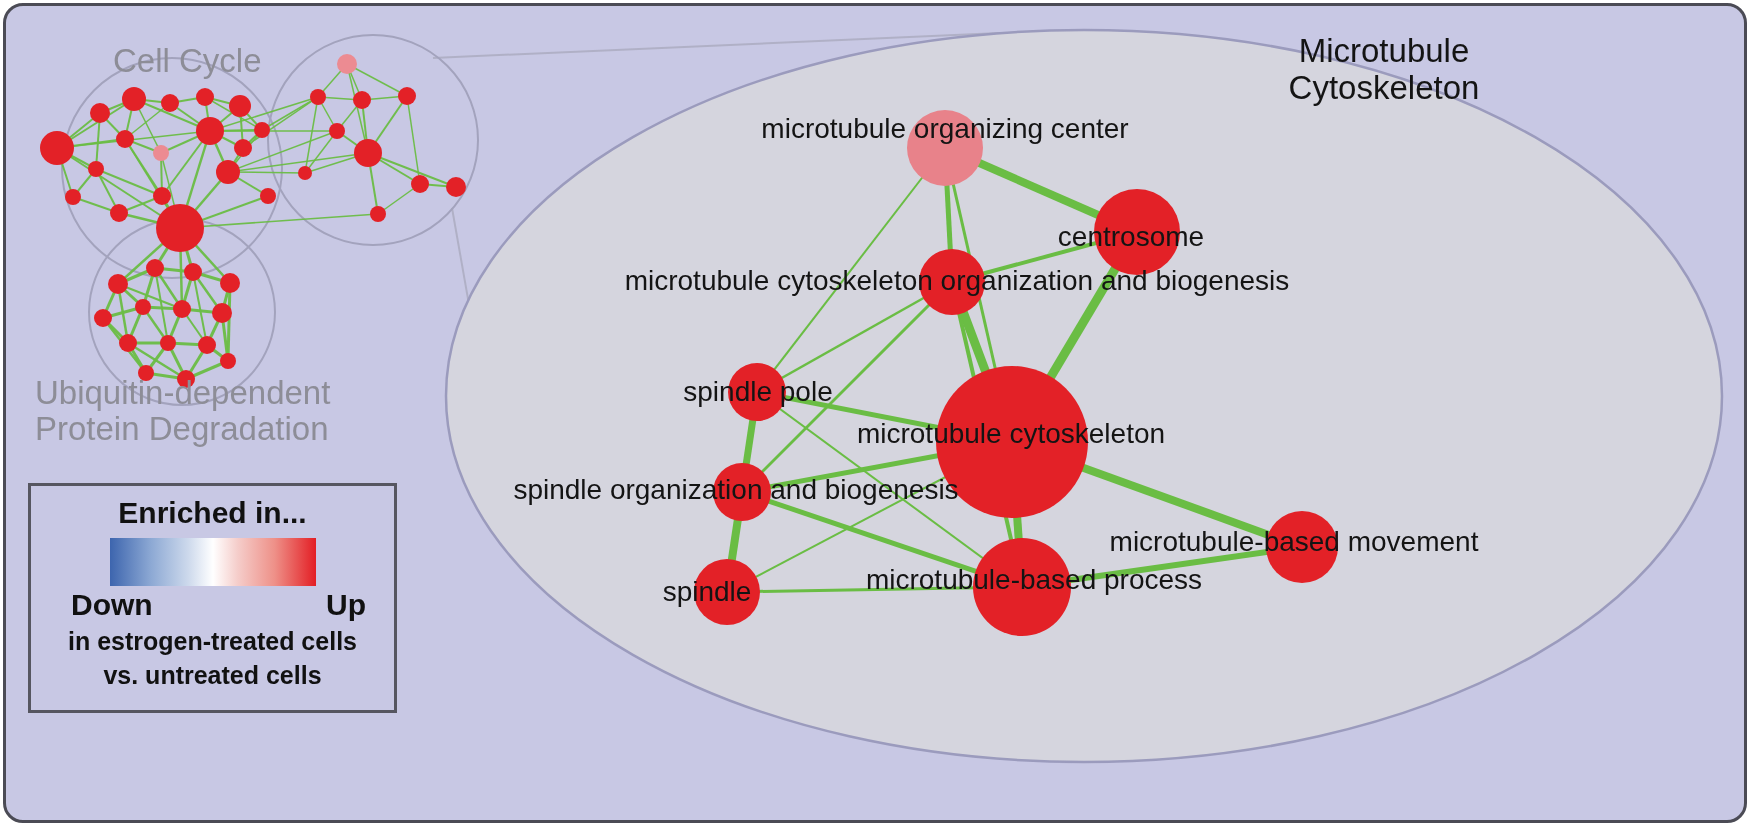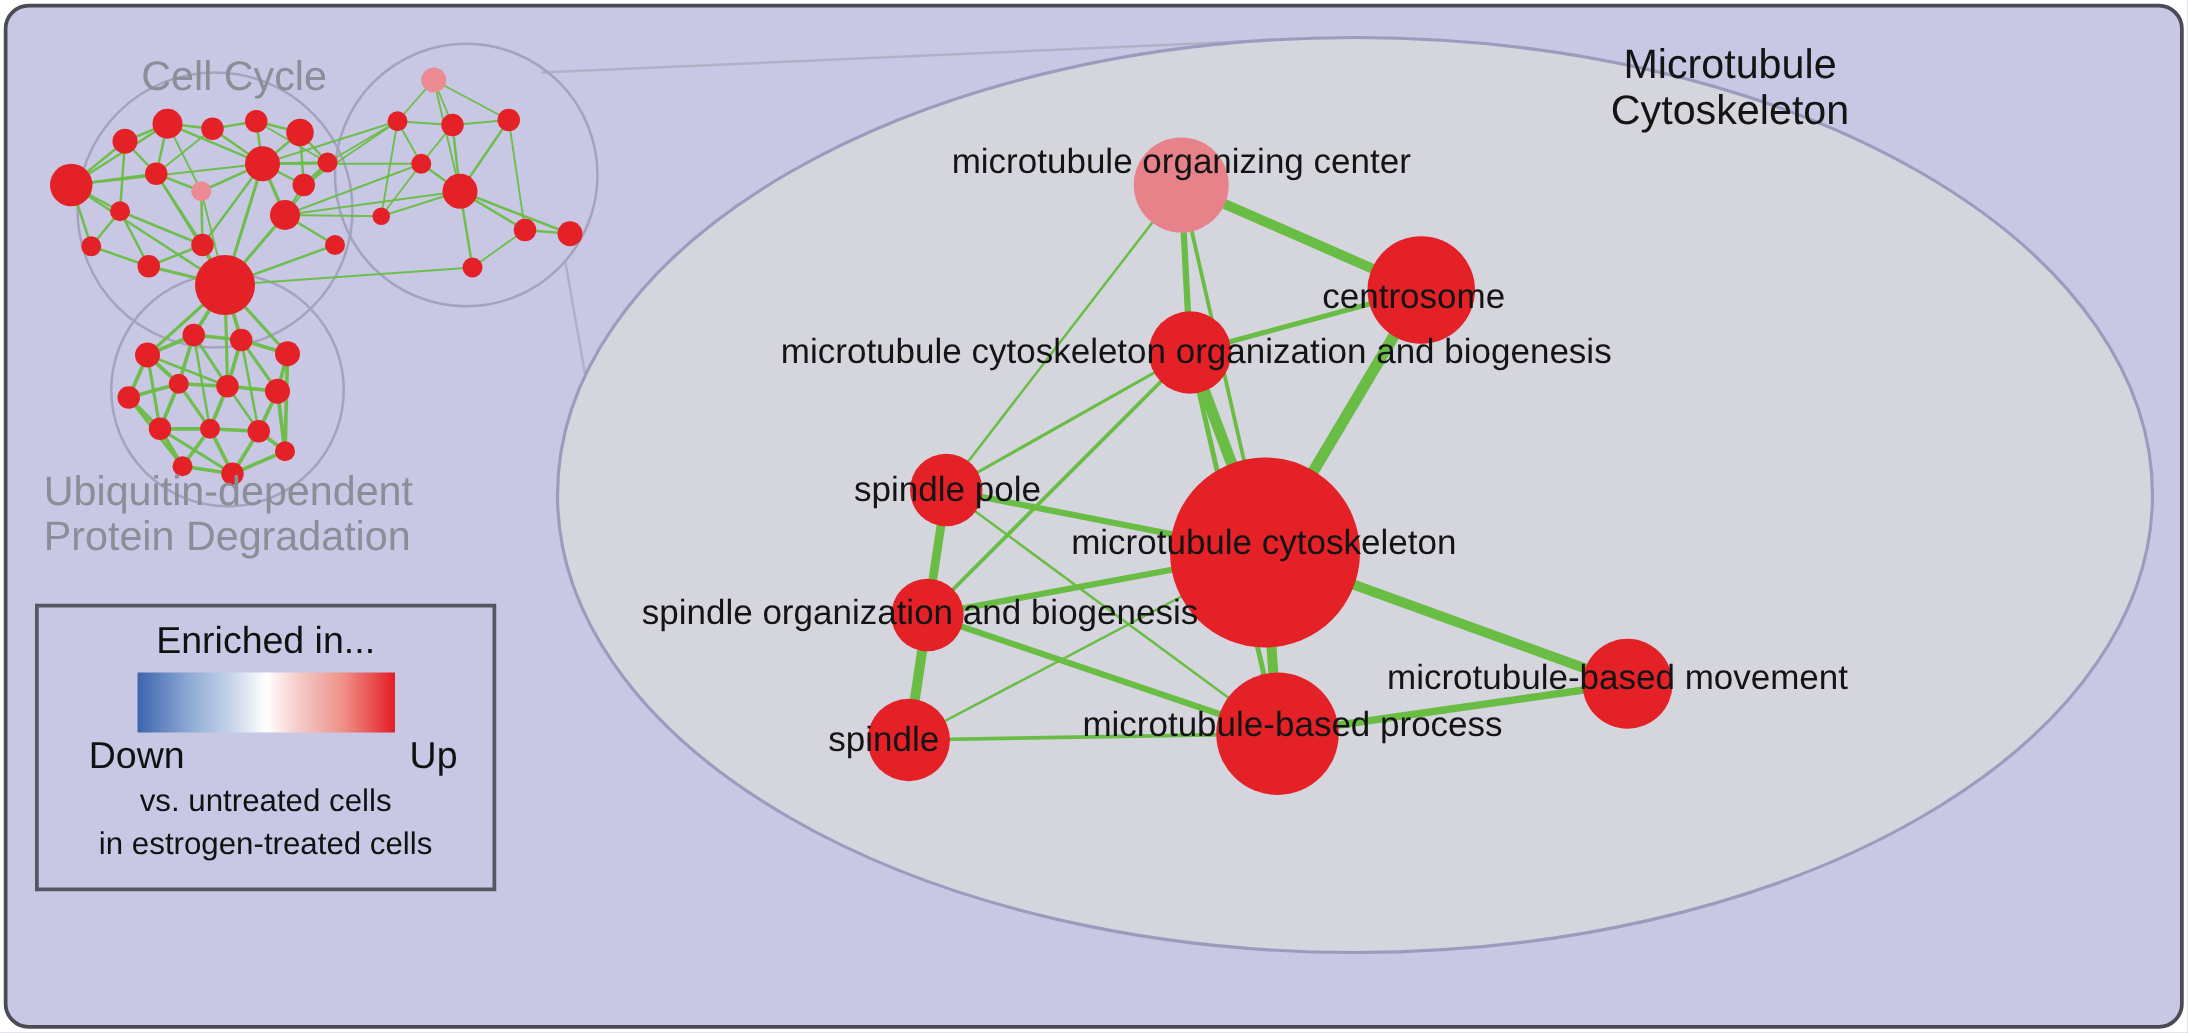--- a/index.html
+++ b/index.html
@@ -11,21 +11,21 @@
     position:absolute;left:3px;top:3px;width:1738px;height:814px;
     border:3px solid #4b4b55;border-radius:20px;overflow:hidden;
     background:#c8c8e4;
   }
   #panel svg{position:absolute;left:-6px;top:-6px;display:block;}
   svg text{font-family:"Liberation Sans","DejaVu Sans",sans-serif;}
   .gray-label{fill:#8d8d97;}
   .black-label{fill:#141414;}
   .legend{
     position:absolute;left:22px;top:477px;width:369px;height:230px;
-    border:3px solid #565660;box-sizing:border-box;text-align:center;color:#111;
+    border:3px solid #565660;box-sizing:border-box;text-align:center;color:#111;font-weight:bold;
   }
   .legend-title{font-size:30px;margin-top:10px;}
   .legend-bar{width:206px;height:48px;margin:8px auto 0;}
   .legend-range{
     display:flex;justify-content:space-between;font-size:30px;
     margin-top:2px;padding:0 28px 0 40px;
   }
   .legend-caption{font-size:25px;margin-top:5px;line-height:1.15;}
 </style>
 </head>
@@ -264,17 +264,17 @@
     <text x="35" y="440" font-size="33" class="gray-label">Protein Degradation</text>
   </svg>
 
   <div class="legend">
     <div class="legend-title">Enriched in...</div>
     <div class="legend-bar" id="legend-bar" style="background: linear-gradient(to right, rgb(61, 101, 174) 0%, rgb(141, 169, 212) 20%, rgb(205, 217, 236) 38%, rgb(255, 255, 255) 50%, rgb(245, 205, 202) 62%, rgb(238, 144, 136) 80%, rgb(227, 30, 36) 100%);"></div>
     <div class="legend-range">
       <span>Down</span>
       <span>Up</span>
     </div>
+    <div class="legend-caption">in estrogen-treated cells</div>
     <div class="legend-caption">vs. untreated cells</div>
-    <div class="legend-caption">in estrogen-treated cells</div>
   </div>
 
 </div>
 
 </body></html>

